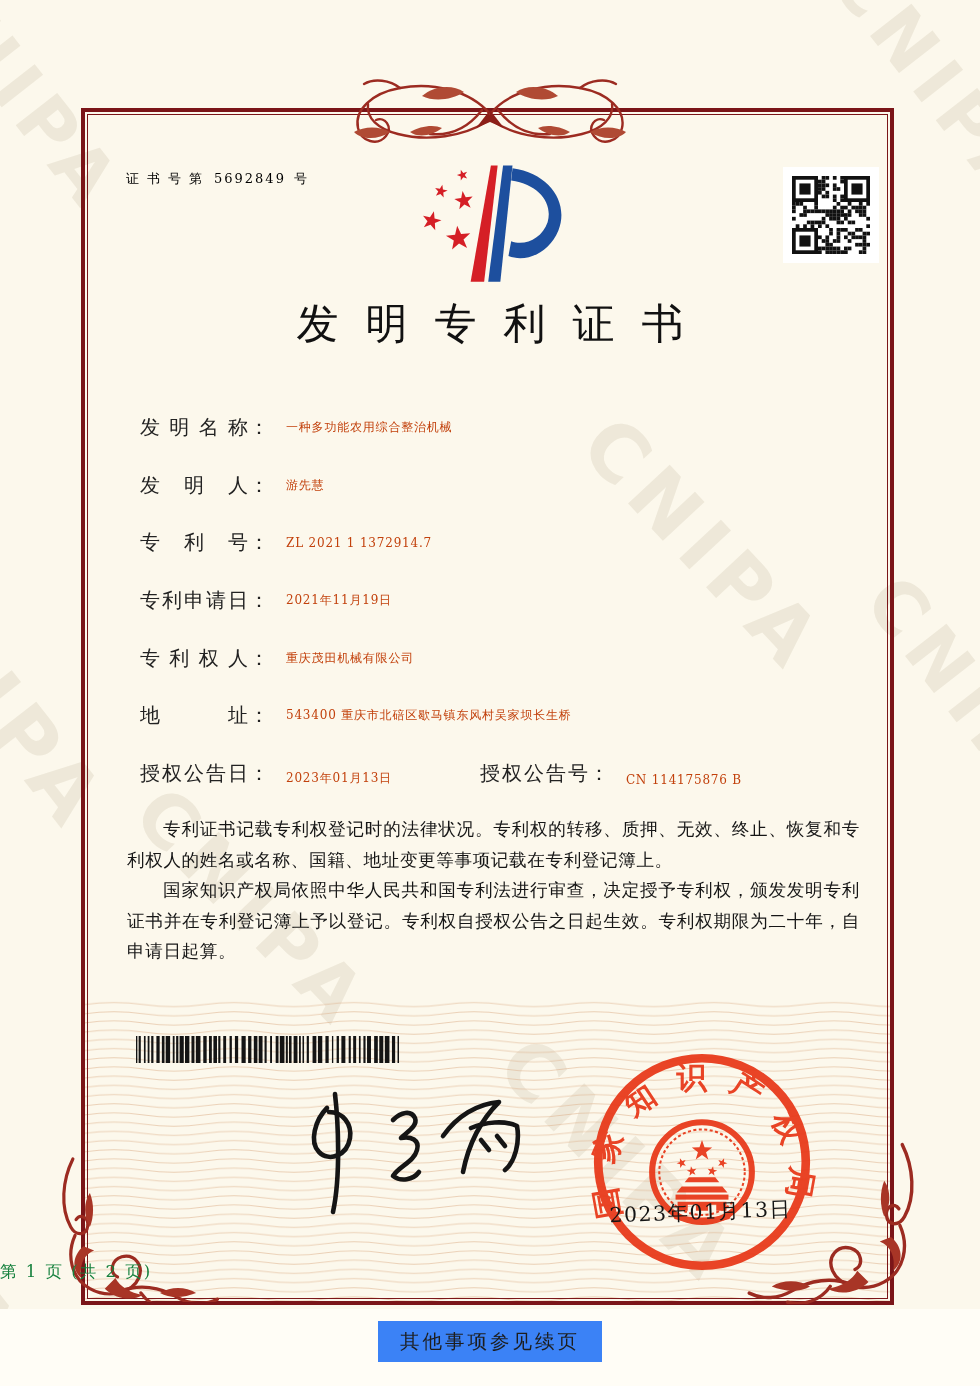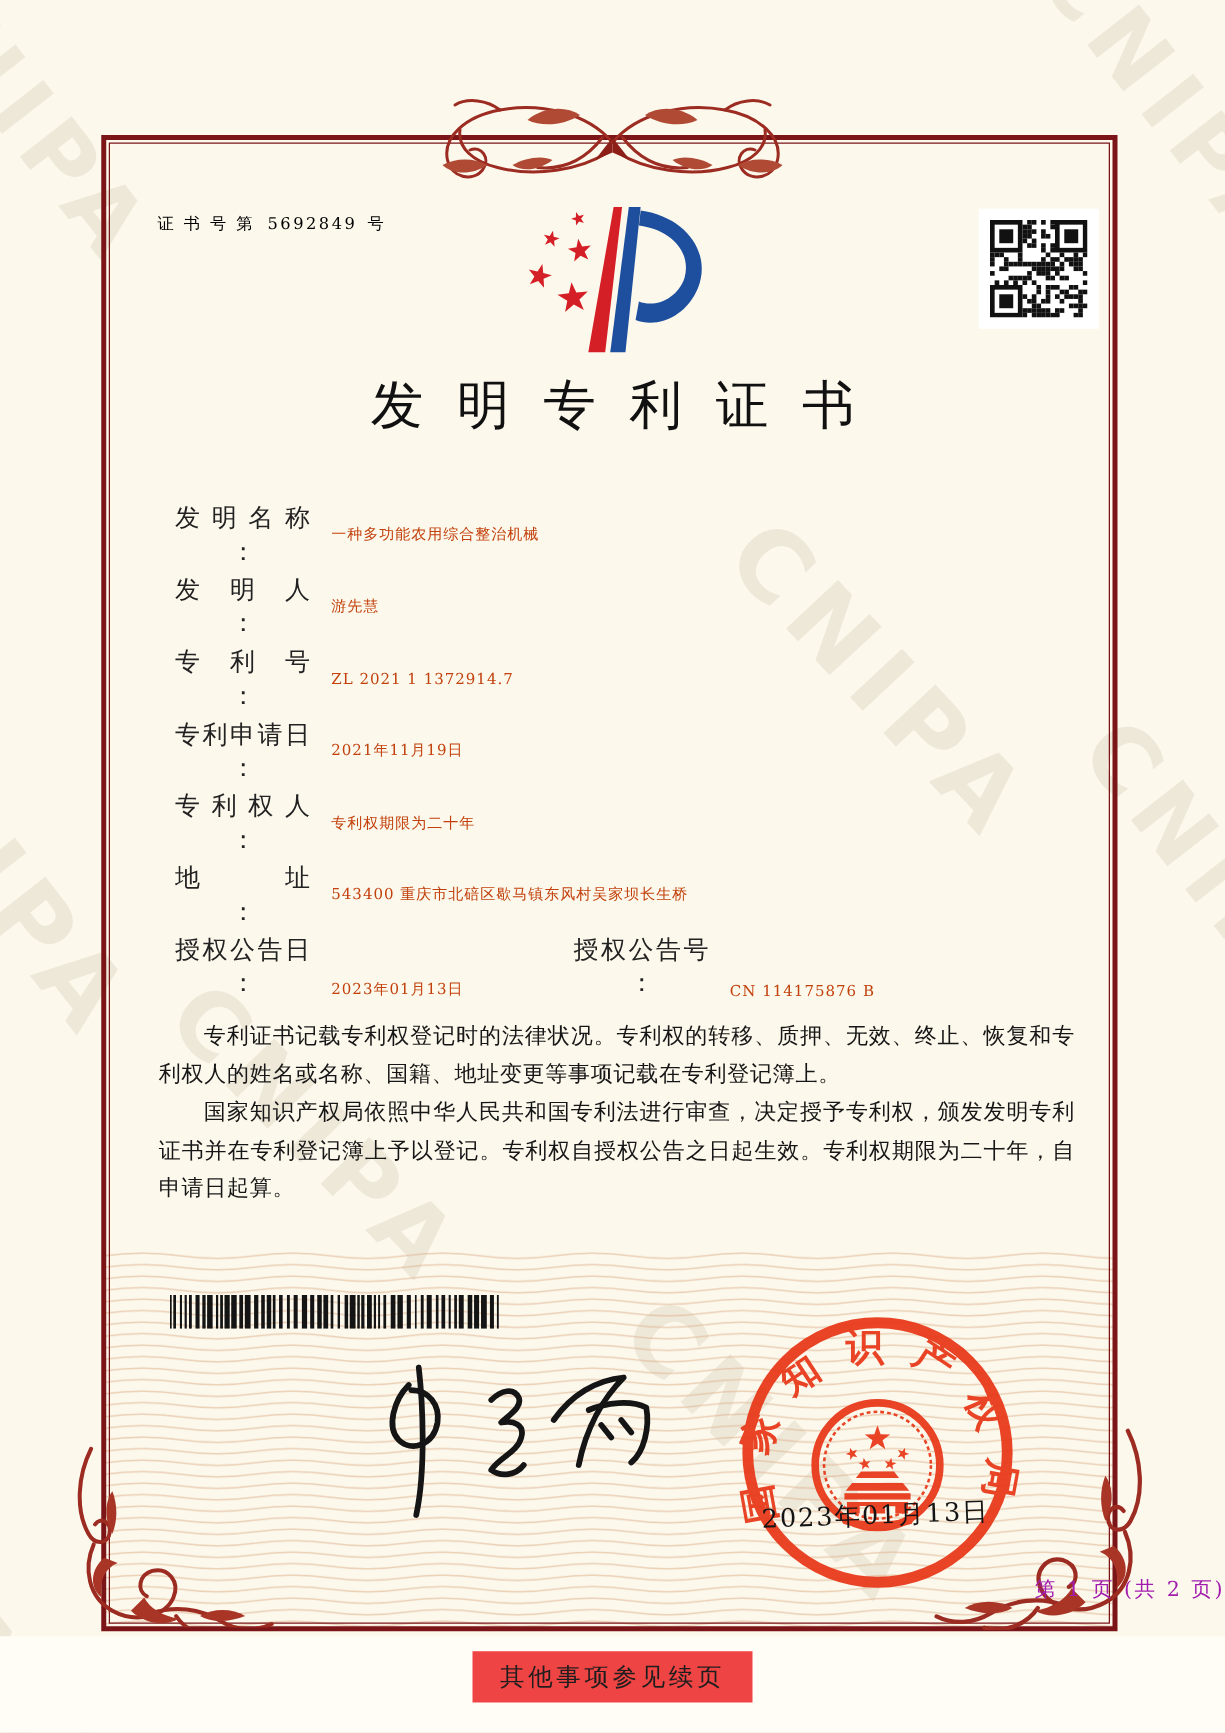--- a/index.html
+++ b/index.html
@@ -48,21 +48,21 @@
   .title {
     position:absolute; left:0; right:0; top:296px; z-index:5;
     text-align:center; font-size:42px; font-weight:400;
     letter-spacing:27px; text-indent:27px; color:#111;
   }
   
   .fields { position:absolute; left:140px; top:399px; width:720px; z-index:5; }
   .field-row { height:57.6px; display:flex; align-items:center; }
   .fgroup { display:flex; align-items:flex-end; }
   .fgroup.right { margin-left:88px; }
-  .flabel { display:flex; align-items:center; font-size:20px; color:#222;flex-direction:column; }
+  .flabel { display:flex; align-items:center; font-size:20px; color:#222; }
   .jl { display:inline-block; width:108px; text-align:justify; text-align-last:justify; }
   .colon { margin-left:1px; }
   .fvalue { margin-left:17px; font-size:12px; letter-spacing:0.8px; color:#c2410c; white-space:nowrap; }
   
   .paras { position:absolute; left:127px; top:814px; width:733px; z-index:5; }
   .paras p {
     font-size:17.6px; line-height:30.5px; text-indent:2.05em;
     letter-spacing:0.6px; text-align:justify; color:#161616;
   }
   
@@ -72,23 +72,23 @@
   .signer div { margin-bottom:17px; }
   .sig { position:absolute; left:275px; top:1080px; z-index:5; }
   
   .seal { position:absolute; left:586px; top:1046px; z-index:6; opacity:0.94; }
   .seal-date {
     position:absolute; left:598px; top:1198px; width:205px; z-index:7;
     font-size:20.5px; letter-spacing:1.5px; color:#141414; text-align:center;
     transform:rotate(-2deg);
   }
   
-  .pagenum { position:absolute; left:0; right:0; top:1261px; z-index:5; text-align:right; font-size:16.5px; letter-spacing:2px; color:#a21caf; }
+  .pagenum { position:absolute; left:0; right:0; top:1261px; z-index:5; text-align:left; font-size:16.5px; letter-spacing:2px; color:#15803d; }
   .band { position:absolute; left:0; top:1309px; width:100%; height:77px; background:#fffdf6; z-index:8; text-align:center; }
-  .note { display:inline-block; margin-top:12px; background:#ef4444; padding:7px 22px; font-size:19.5px; letter-spacing:3px; color:#1d1d1d; }
+  .note { display:inline-block; margin-top:12px; background:#3b82f6; padding:7px 22px; font-size:19.5px; letter-spacing:3px; color:#1d1d1d; }
 </style>
 </head>
 <body>
 
 <div class="page">
 
   <svg width="0" height="0" style="position:absolute" aria-hidden="true">
     <defs>
       <polygon id="star5" points="0,-10 2.35,-3.24 9.51,-3.09 3.8,1.24 5.88,8.09 0,4 -5.88,8.09 -3.8,1.24 -9.51,-3.09 -2.35,-3.24"></polygon>
       <g id="flourish-corner">
@@ -355,21 +355,21 @@
           <span class="jl">专利申请日</span>
           <span class="colon">：</span>
         </span>
       <span class="fvalue">2021年11月19日</span>
     </div>
     <div class="field-row">
       <span class="flabel">
           <span class="jl">专利权人</span>
           <span class="colon">：</span>
         </span>
-      <span class="fvalue">专利权期限为二十年</span>
+      <span class="fvalue">重庆茂田机械有限公司</span>
     </div>
     <div class="field-row">
       <span class="flabel">
           <span class="jl">地址</span>
           <span class="colon">：</span>
         </span>
       <span class="fvalue">543400 重庆市北碚区歇马镇东风村吴家坝长生桥</span>
     </div>
     <div class="field-row">
       <span class="fgroup">

